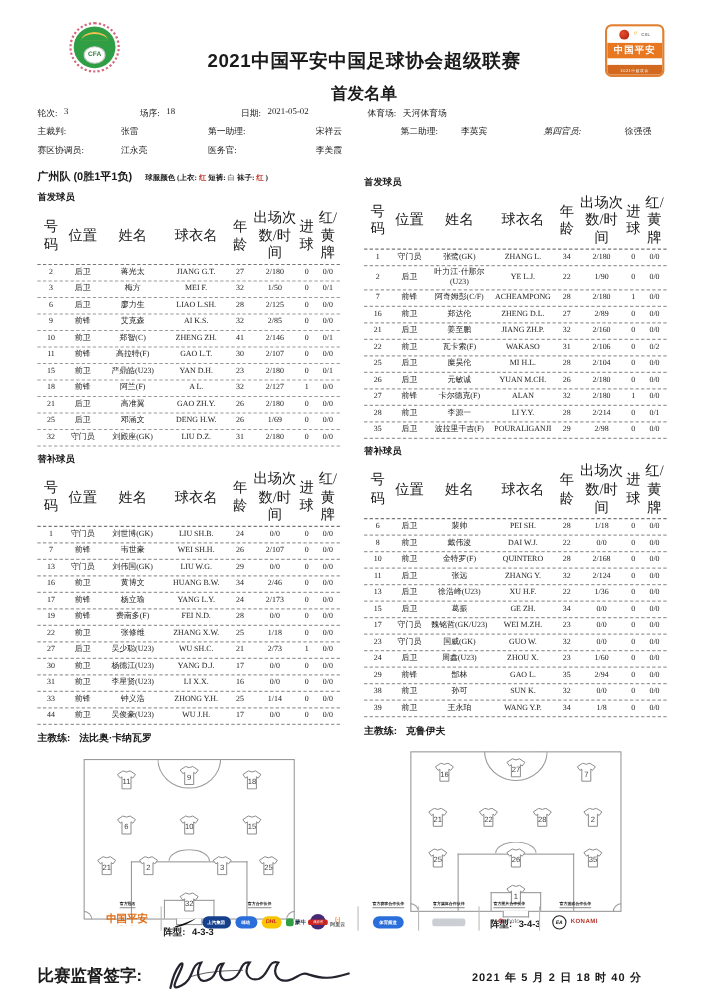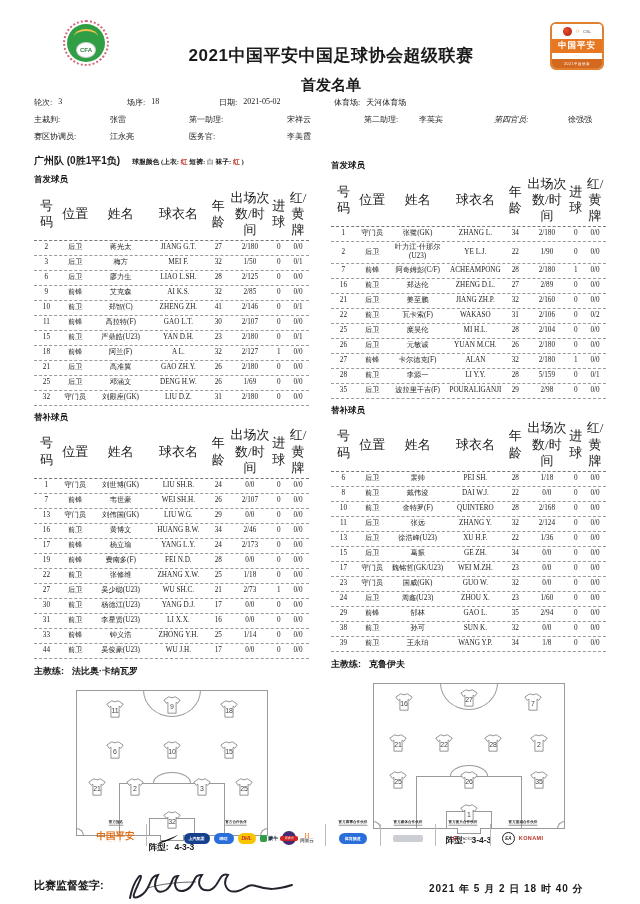--- a/index.html
+++ b/index.html
@@ -82,21 +82,21 @@
   .p-corner.l{left:-1px;border-top:1px solid #9a9a9a;border-right:1px solid #9a9a9a;border-radius:0 100% 0 0;}
   .p-corner.r{right:-1px;border-top:1px solid #9a9a9a;border-left:1px solid #9a9a9a;border-radius:100% 0 0 0;}
   .p-goal{position:absolute;bottom:-6px;left:50%;transform:translateX(-50%);width:24px;height:6px;border:1px solid #9a9a9a;border-top:none;background:#fff;}
   .jersey{position:absolute;transform:translate(-50%,-50%);width:20px;height:18px;}
   .formation{font-size:8.5px;font-weight:bold;text-align:center;margin-top:6px;font-family:"Liberation Sans",sans-serif;}
   .formation .fval{margin-left:6px;font-weight:bold;}
 
   
   .foot-row{display:flex;margin-top:10px;align-items:flex-start;}
   .sign-block{display:flex;align-items:flex-start;width:300px;}
-  .sign-label{font-size:11px;font-weight:bold;margin-top:14px;font-family:"Liberation Sans",sans-serif;white-space:nowrap;}
+  .sign-label{font-size:15px;font-weight:bold;margin-top:14px;font-family:"Liberation Sans",sans-serif;white-space:nowrap;}
   .datetime{font-size:10px;font-weight:bold;margin-left:95px;margin-top:18px;letter-spacing:1px;font-family:"Liberation Sans",sans-serif;}
 
   
   .sponsors{position:absolute;left:0;right:0;bottom:58px;display:flex;justify-content:center;align-items:flex-end;gap:7px;}
   .sp-group{display:flex;flex-direction:column;align-items:center;}
   .sp-label{font-size:4px;color:#222;font-weight:bold;border-bottom:.5px solid #888;padding-bottom:1px;margin-bottom:4px;white-space:nowrap;transform:scale(.9);}
   .sp-items{display:flex;align-items:center;gap:4px;min-height:16px;}
   .sp-sep{width:1px;height:22px;background:#bbb;margin:0 4px;align-self:flex-end;}
   .sp{display:inline-flex;align-items:center;justify-content:center;font-family:"Liberation Sans",sans-serif;}
   .sp-pingan{flex-direction:column;color:#e06a10;font-weight:bold;font-size:9.5px;line-height:1.1;}
@@ -633,21 +633,21 @@
             <div class="td">2/180</div>
             <div class="td">1</div>
             <div class="td">0/0</div>
           </div>
           <div class="tr">
             <div class="td">28</div>
             <div class="td">前卫</div>
             <div class="td">李源一</div>
             <div class="td">LI Y.Y.</div>
             <div class="td">28</div>
-            <div class="td">5/159</div>
+            <div class="td">2/214</div>
             <div class="td">0</div>
             <div class="td">0/1</div>
           </div>
           <div class="tr">
             <div class="td">35</div>
             <div class="td">后卫</div>
             <div class="td">波拉里干吉(F)</div>
             <div class="td">POURALIGANJI</div>
             <div class="td">29</div>
             <div class="td">2/98</div>

